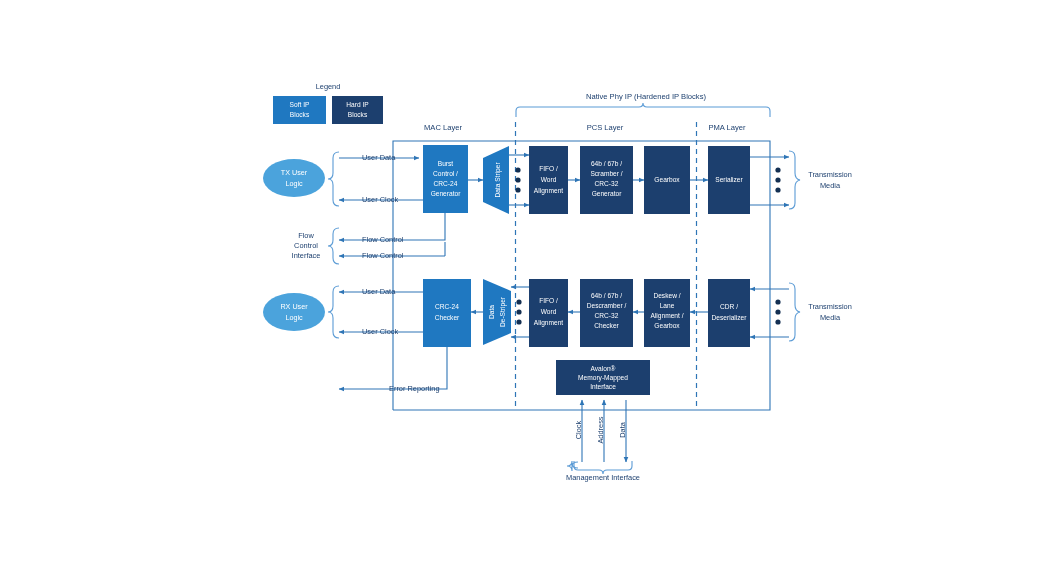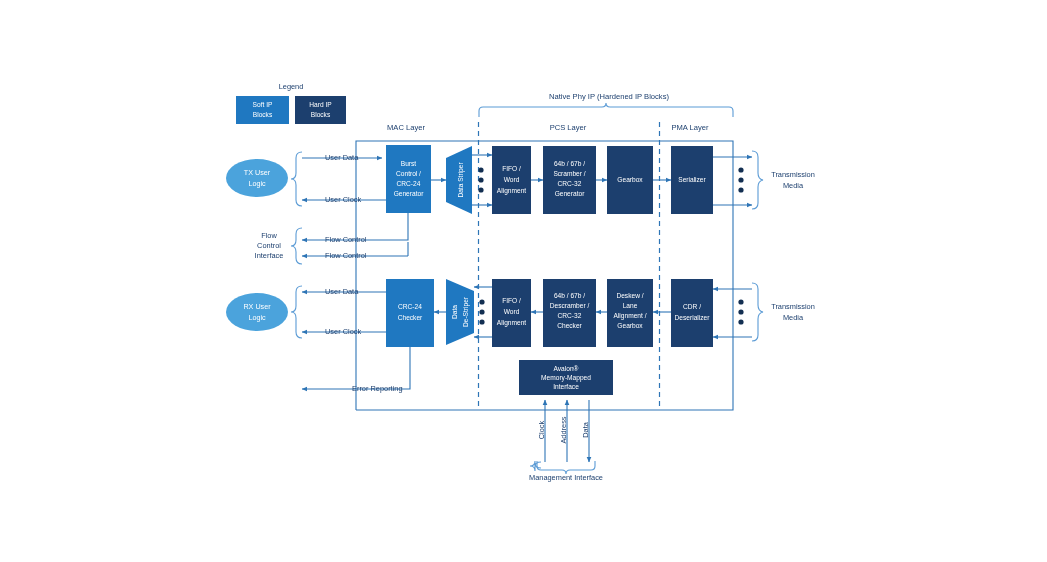--- a/index.html
+++ b/index.html
@@ -11,20 +11,21 @@
     width: 1047px;
     height: 562px;
     overflow: hidden;
     font-family: "Liberation Sans", sans-serif;
   }
   #diagram-root {
     position: relative;
     width: 945px;
     height: 562px;
     background: #ffffff;
+    padding-left: 37px;
   }
   svg.diagram {
     display: block;
     width: 1047px;
     height: 562px;
   }
   .blk-soft { fill: #1F78C1; }
   .blk-hard { fill: #1C3F6E; }
   .blk-ellipse { fill: #4BA3DC; }
   .blk-label {

